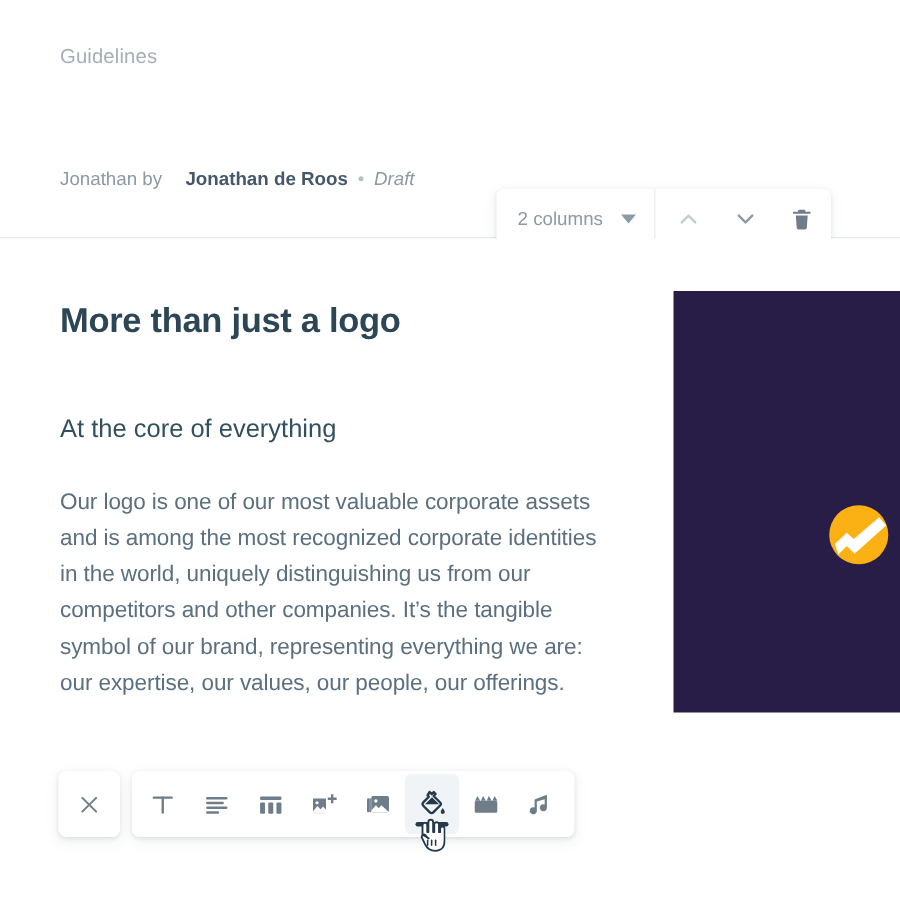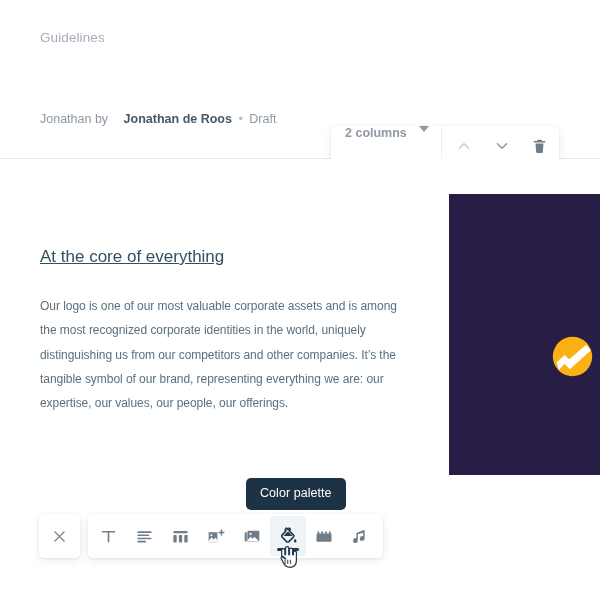--- a/index.html
+++ b/index.html
@@ -57,21 +57,21 @@
   }
   .meta .author {
     color: #44586a;
     font-weight: 600;
     margin-left: 12px;
   }
   .meta .dot {
     color: #b7c0c9;
     padding: 0 3px;
   }
-  .meta .status { color: #8d99a4; }
+  .meta .status { color: #8d99a4; font-style: italic; }
 
   
   .block-toolbar {
     position: absolute;
     left: 331px; top: 126px;
     height: 40px;
     display: flex;
     align-items: stretch;
     background: #ffffff;
     border-radius: 5px;
@@ -82,26 +82,26 @@
     align-items: center;
   }
   .bt-sep {
     width: 1px;
     background: #eceff2;
     margin: 0;
     align-self: stretch;
   }
   .columns-select {
     display: flex;
+    align-items: center;
     gap: 12px;
     padding: 0 12px 0 14px;
     height: 100%;
     cursor: pointer;
     user-select: none;
-    font-weight: bold;
   }
   .columns-select .label {
     font-size: 12.5px;
     color: #8d99a4;
     white-space: nowrap;
   }
   .caret-down {
     width: 0; height: 0;
     border-left: 5px solid transparent;
     border-right: 5px solid transparent;
@@ -139,25 +139,24 @@
     letter-spacing: -.2px;
     line-height: 1.25;
   }
   .h3 {
     margin: 47px 0 0 0;
     font-size: 17px;
     font-weight: 400;
     color: #33505f;
     letter-spacing: 0;
     line-height: 1.3;
-    text-decoration: underline;
   }
   .body-copy {
     margin: 26px 0 0 0;
-    font-size: 12px;
+    font-size: 15px;
     line-height: 24.2px;
     color: #5b6f7e;
     letter-spacing: -.05px;
     max-width: 368px;
   }
 
   
   .logo-panel {
     position: absolute;
     left: 449px; top: 35px;
@@ -286,34 +285,34 @@
           <path d="M9.5 2.6h5a.9.9 0 0 1 .9.9v.9h4.1a.95.95 0 1 1 0 1.9H4.5a.95.95 0 1 1 0-1.9h4.1v-.9a.9.9 0 0 1 .9-.9z"></path>
           <path d="M6.4 7.9h11.2l-.85 11.6a1.8 1.8 0 0 1-1.8 1.65H9.05a1.8 1.8 0 0 1-1.8-1.65L6.4 7.9z"></path>
         </svg>
       </button>
     </div>
   </div>
 
   <div class="content">
 
     <div class="col-left">
+      <h2 class="h2">More than just a logo</h2>
       <h3 class="h3">At the core of everything</h3>
       <p class="body-copy">Our logo is one of our most valuable corporate assets and is among the most recognized corporate identities in the world, uniquely distinguishing us from our competitors and other companies. It’s the tangible symbol of our brand, representing everything we are: our expertise, our values, our people, our offerings.</p>
     </div>
 
     <div class="logo-panel">
       <svg class="logo-mark" viewBox="0 0 48 48">
         <circle cx="24" cy="24" r="21" fill="#fbb114"></circle>
         <path d="M7 30.5 L15.5 22.5 L20.5 27 L38.5 11.5 L43.5 17.5 L21 37.5 L15.5 32 L9.5 38 Z" fill="#ffffff"></path>
       </svg>
     </div>
 
   </div>
 
-  <div class="tooltip">Color palette</div>
 
   <div class="close-card">
     <svg class="icon" width="17" height="17" viewBox="0 0 24 24" fill="none" stroke="#6f7d89" stroke-width="1.9" stroke-linecap="round">
       <line x1="5.5" y1="5.5" x2="18.5" y2="18.5"></line>
       <line x1="18.5" y1="5.5" x2="5.5" y2="18.5"></line>
     </svg>
   </div>
 
   <div class="insert-card">
 

